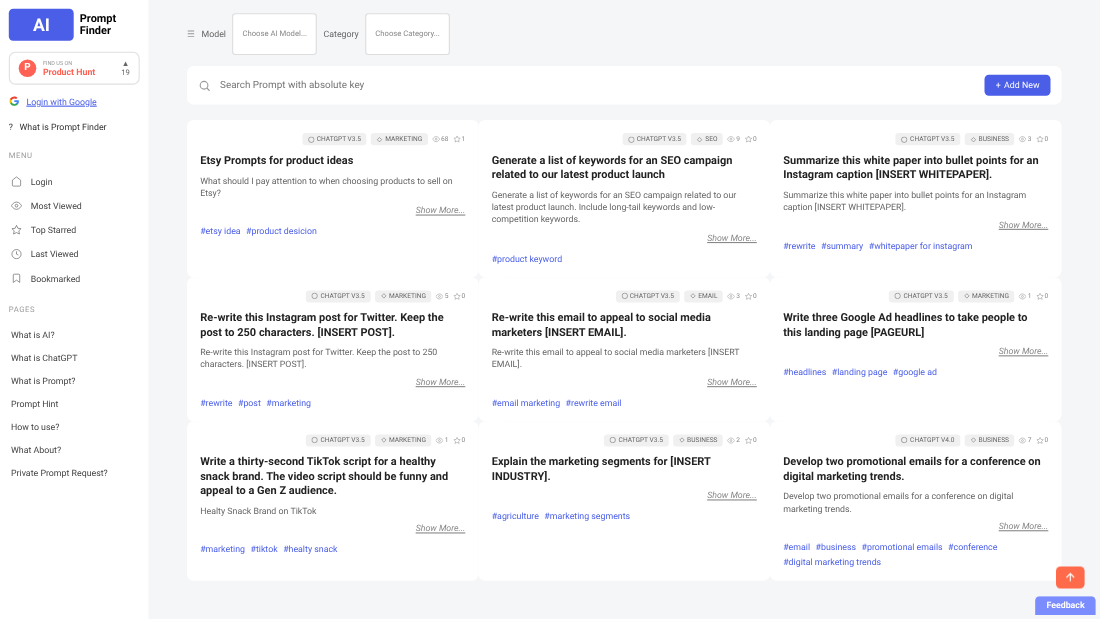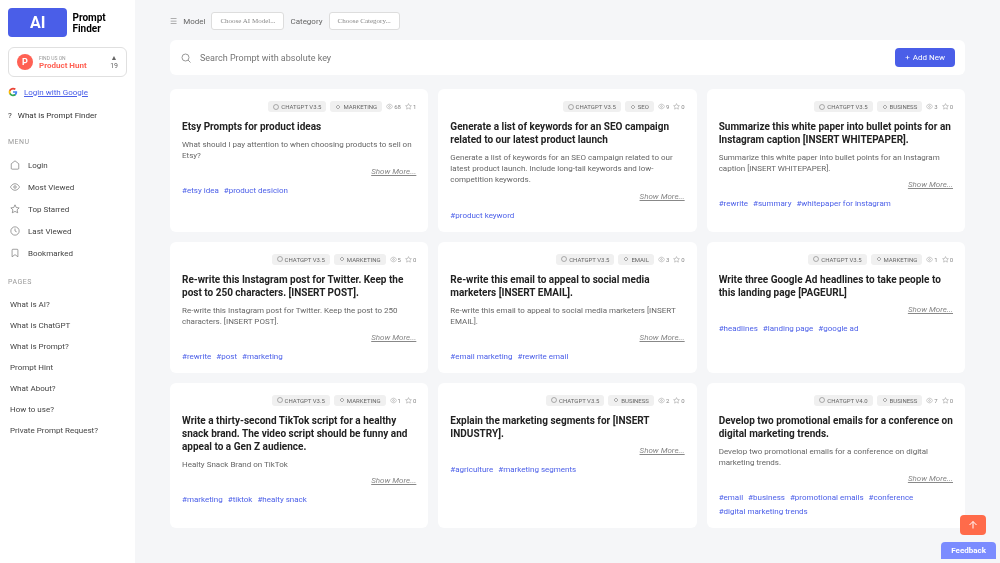--- a/index.html
+++ b/index.html
@@ -17,26 +17,26 @@
 .google-login { display: flex; align-items: center; gap: 6px; font-size: 8px; color: #4a5ee8; text-decoration: underline; cursor: pointer; padding: 4px 0; }
 .google-icon { width: 10px; height: 10px; }
 .sidebar-link { display: flex; align-items: center; gap: 6px; font-size: 8px; color: #333; padding: 4px 0; cursor: pointer; }
 .section-label { font-size: 7px; color: #999; text-transform: uppercase; margin-top: 8px; margin-bottom: 2px; letter-spacing: 0.5px; }
 .menu-item { display: flex; align-items: center; gap: 8px; font-size: 8px; color: #444; padding: 6px 2px; cursor: pointer; }
 .menu-item svg { width: 10px; height: 10px; stroke: #666; fill: none; stroke-width: 1.5; }
 .page-link { font-size: 8px; color: #444; padding: 6px 2px; cursor: pointer; }
 .main { flex: 1; padding: 12px 35px 0 35px; overflow-y: auto; }
 .filters { display: flex; align-items: center; gap: 6px; margin-bottom: 10px; font-size: 8px; color: #666; }
 .filter-icon { color: #999; }
-.filter-btn { border: 1px solid #ddd; background: #fff; padding: 4px 8px; border-radius: 3px; font-size: 7px; color: #888; cursor: pointer; font-family: Liberation Serif, serif; }
+.filter-btn { border: 1px solid #ddd; background: #fff; padding: 14px 8px; border-radius: 3px; font-size: 7px; color: #888; cursor: pointer; }
 .search-bar { background: #fff; border-radius: 6px; padding: 8px 10px; display: flex; align-items: center; gap: 8px; margin-bottom: 14px; }
 .search-bar svg { width: 12px; height: 12px; stroke: #999; fill: none; stroke-width: 2; }
 .search-bar input { flex: 1; border: none; outline: none; font-size: 9px; color: #333; background: transparent; }
 .add-btn { background: #4a5ee8; color: #fff; border: none; padding: 5px 10px; border-radius: 4px; font-size: 8px; cursor: pointer; display: flex; align-items: center; gap: 3px; }
-.grid { display: grid; grid-template-columns: repeat(3, 1fr); gap: 10px; }
+.grid { display: grid; grid-template-columns: repeat(3, 1fr); gap: 0; }
 .card { background: #fff; border-radius: 6px; padding: 12px; display: flex; flex-direction: column; }
 .card-meta { display: flex; justify-content: flex-end; align-items: center; gap: 4px; margin-bottom: 8px; }
 .chip { background: #f0f0f0; border-radius: 3px; padding: 2px 5px; font-size: 6px; color: #666; display: inline-flex; align-items: center; gap: 2px; text-transform: uppercase; }
 .chip svg { width: 6px; height: 6px; stroke: #666; fill: none; stroke-width: 2; }
 .stat { font-size: 6px; color: #888; display: inline-flex; align-items: center; gap: 1px; }
 .stat svg { width: 7px; height: 7px; stroke: #888; fill: none; stroke-width: 1.5; }
 .card-title { font-size: 10px; font-weight: 700; color: #222; margin-bottom: 6px; line-height: 1.3; }
 .card-desc { font-size: 8px; color: #666; line-height: 1.4; margin-bottom: 6px; }
 .show-more { font-size: 8px; color: #888; font-style: italic; text-align: right; text-decoration: underline; cursor: pointer; margin-bottom: 10px; }
 .tags { display: flex; flex-wrap: wrap; gap: 5px; }
@@ -113,22 +113,22 @@
         </svg>
         <span>Bookmarked</span>
       </div>
     </div>
   <div class="section-label">PAGES</div>
   <div id="page-items">
       <div class="page-link">What is AI?</div>
       <div class="page-link">What is ChatGPT</div>
       <div class="page-link">What is Prompt?</div>
       <div class="page-link">Prompt Hint</div>
+      <div class="page-link">How to use?</div>
       <div class="page-link">What About?</div>
-      <div class="page-link">How to use?</div>
       <div class="page-link">Private Prompt Request?</div>
     </div>
 </aside>
 
 <main class="main">
   <div class="filters">
     <span class="filter-icon">☰</span>
     <span>Model</span>
     <button class="filter-btn">Choose AI Model...</button>
     <span>Category</span>

